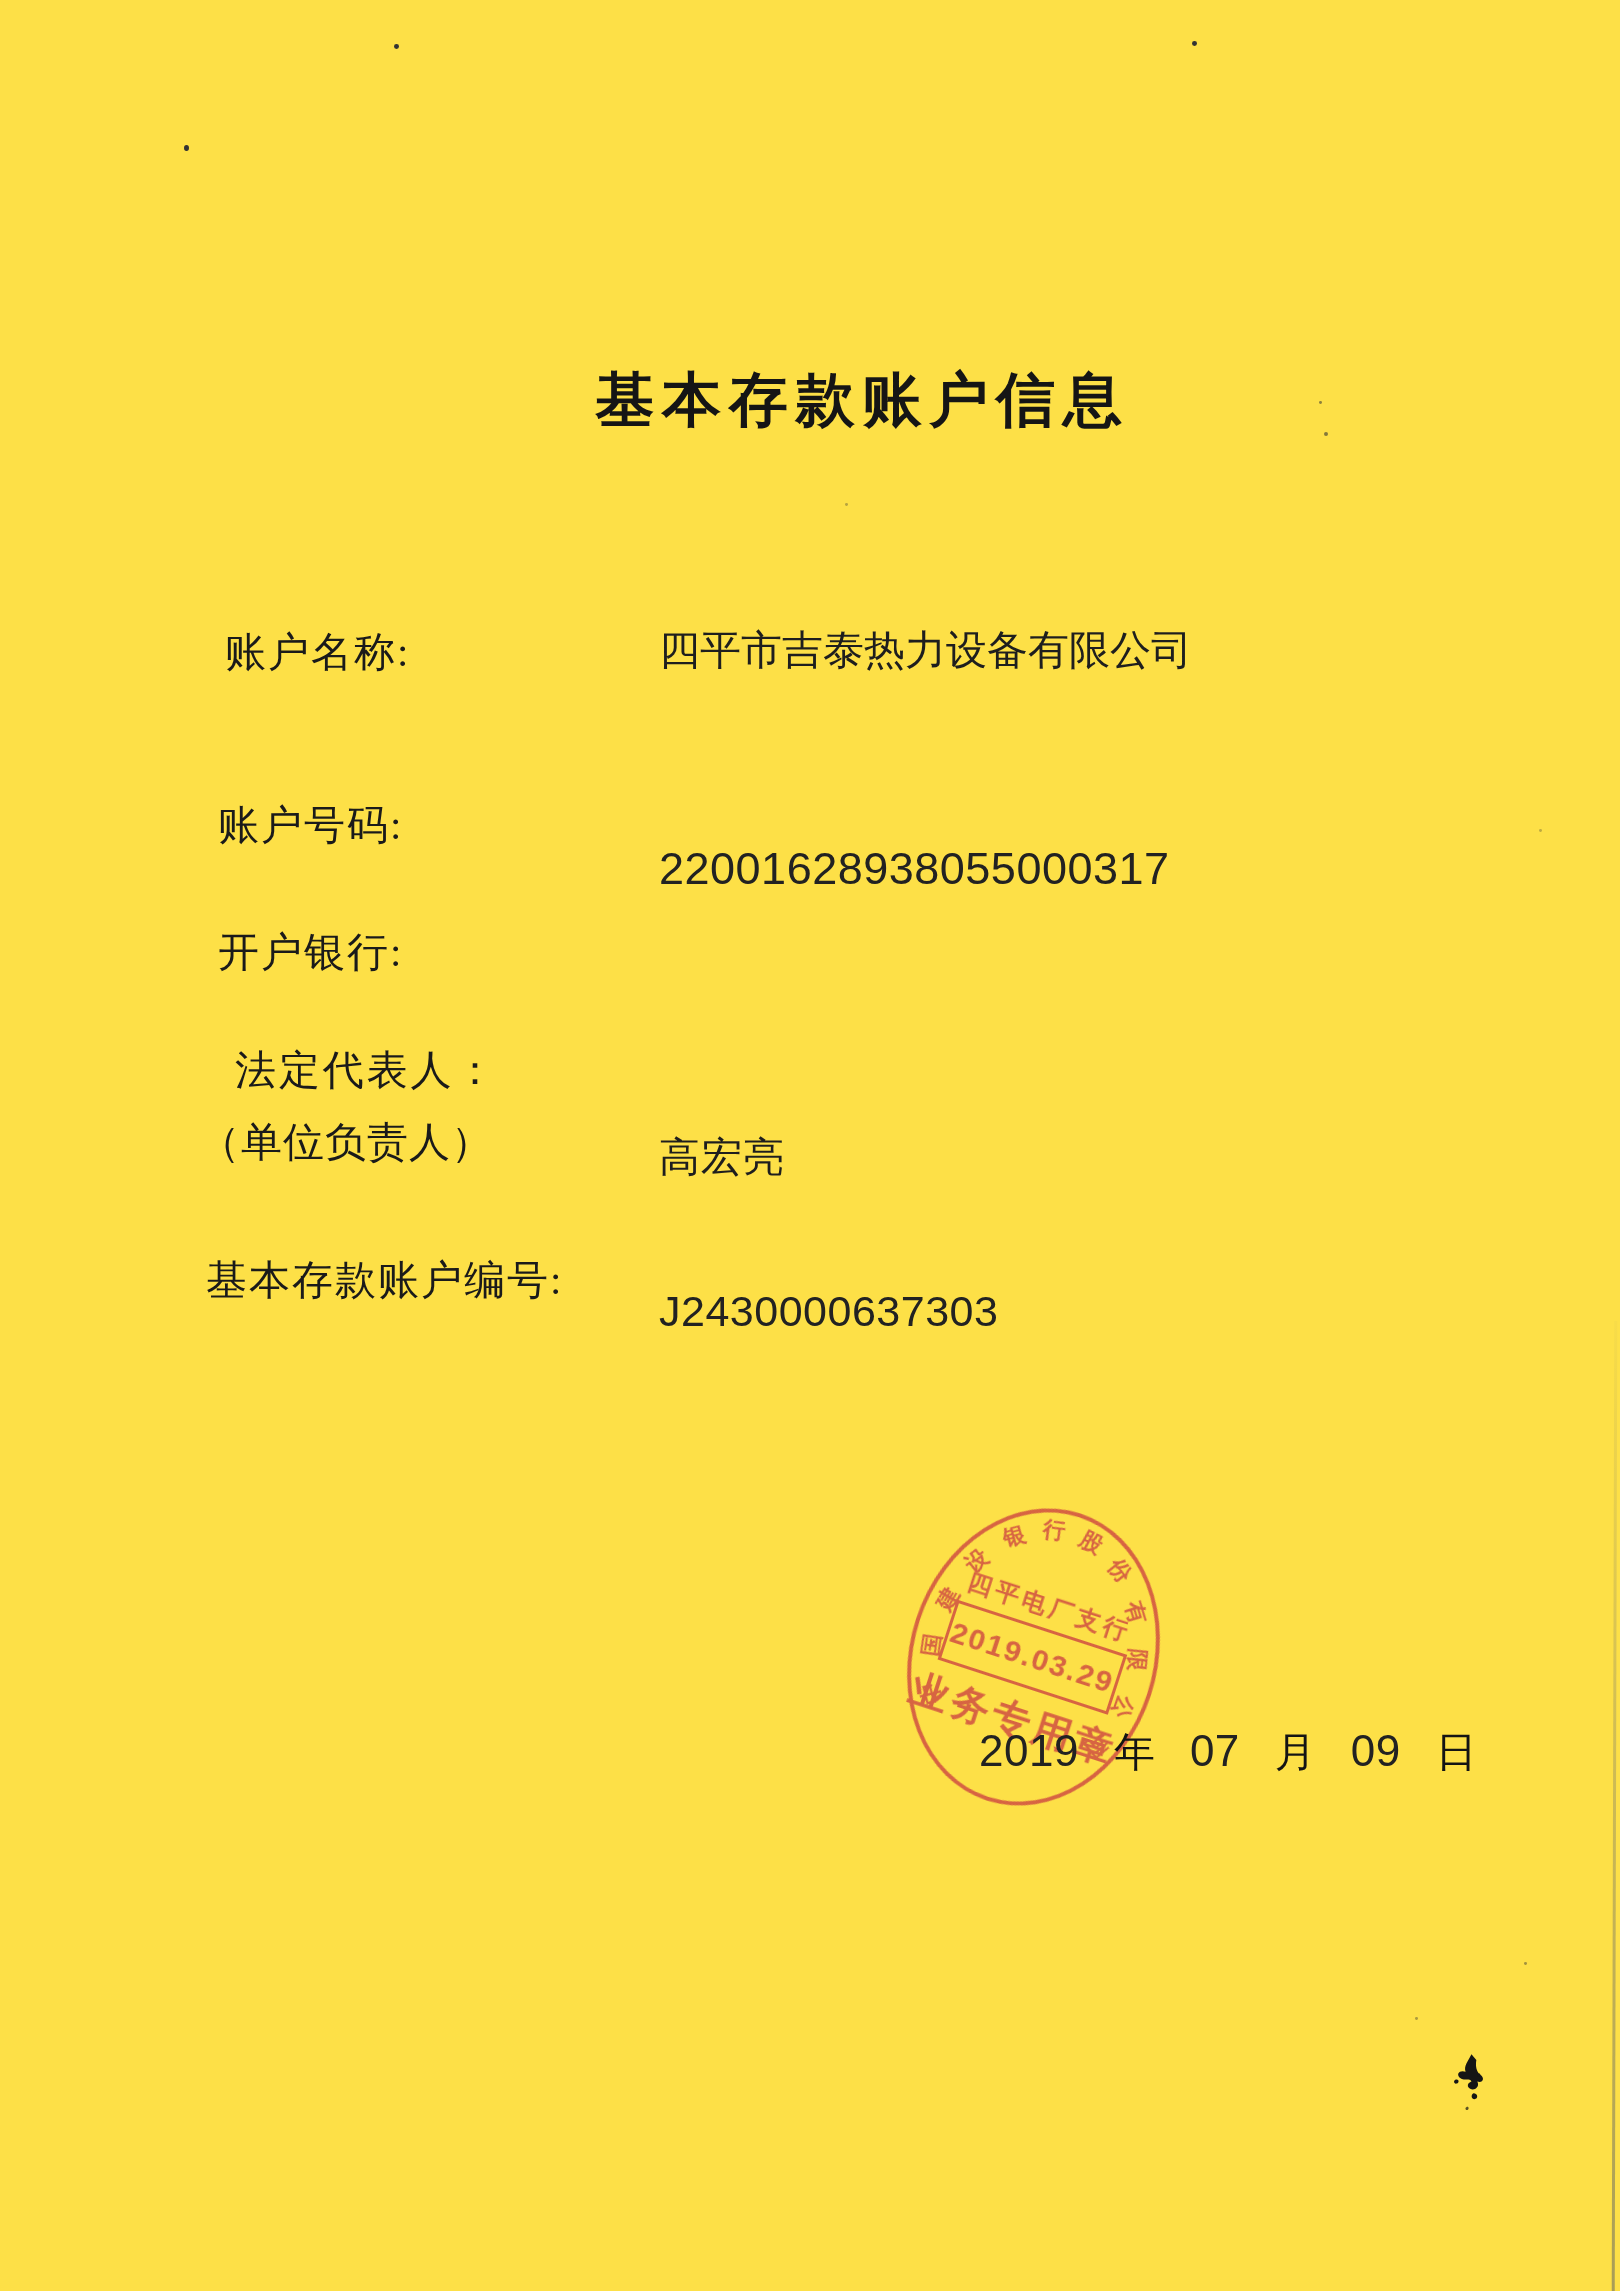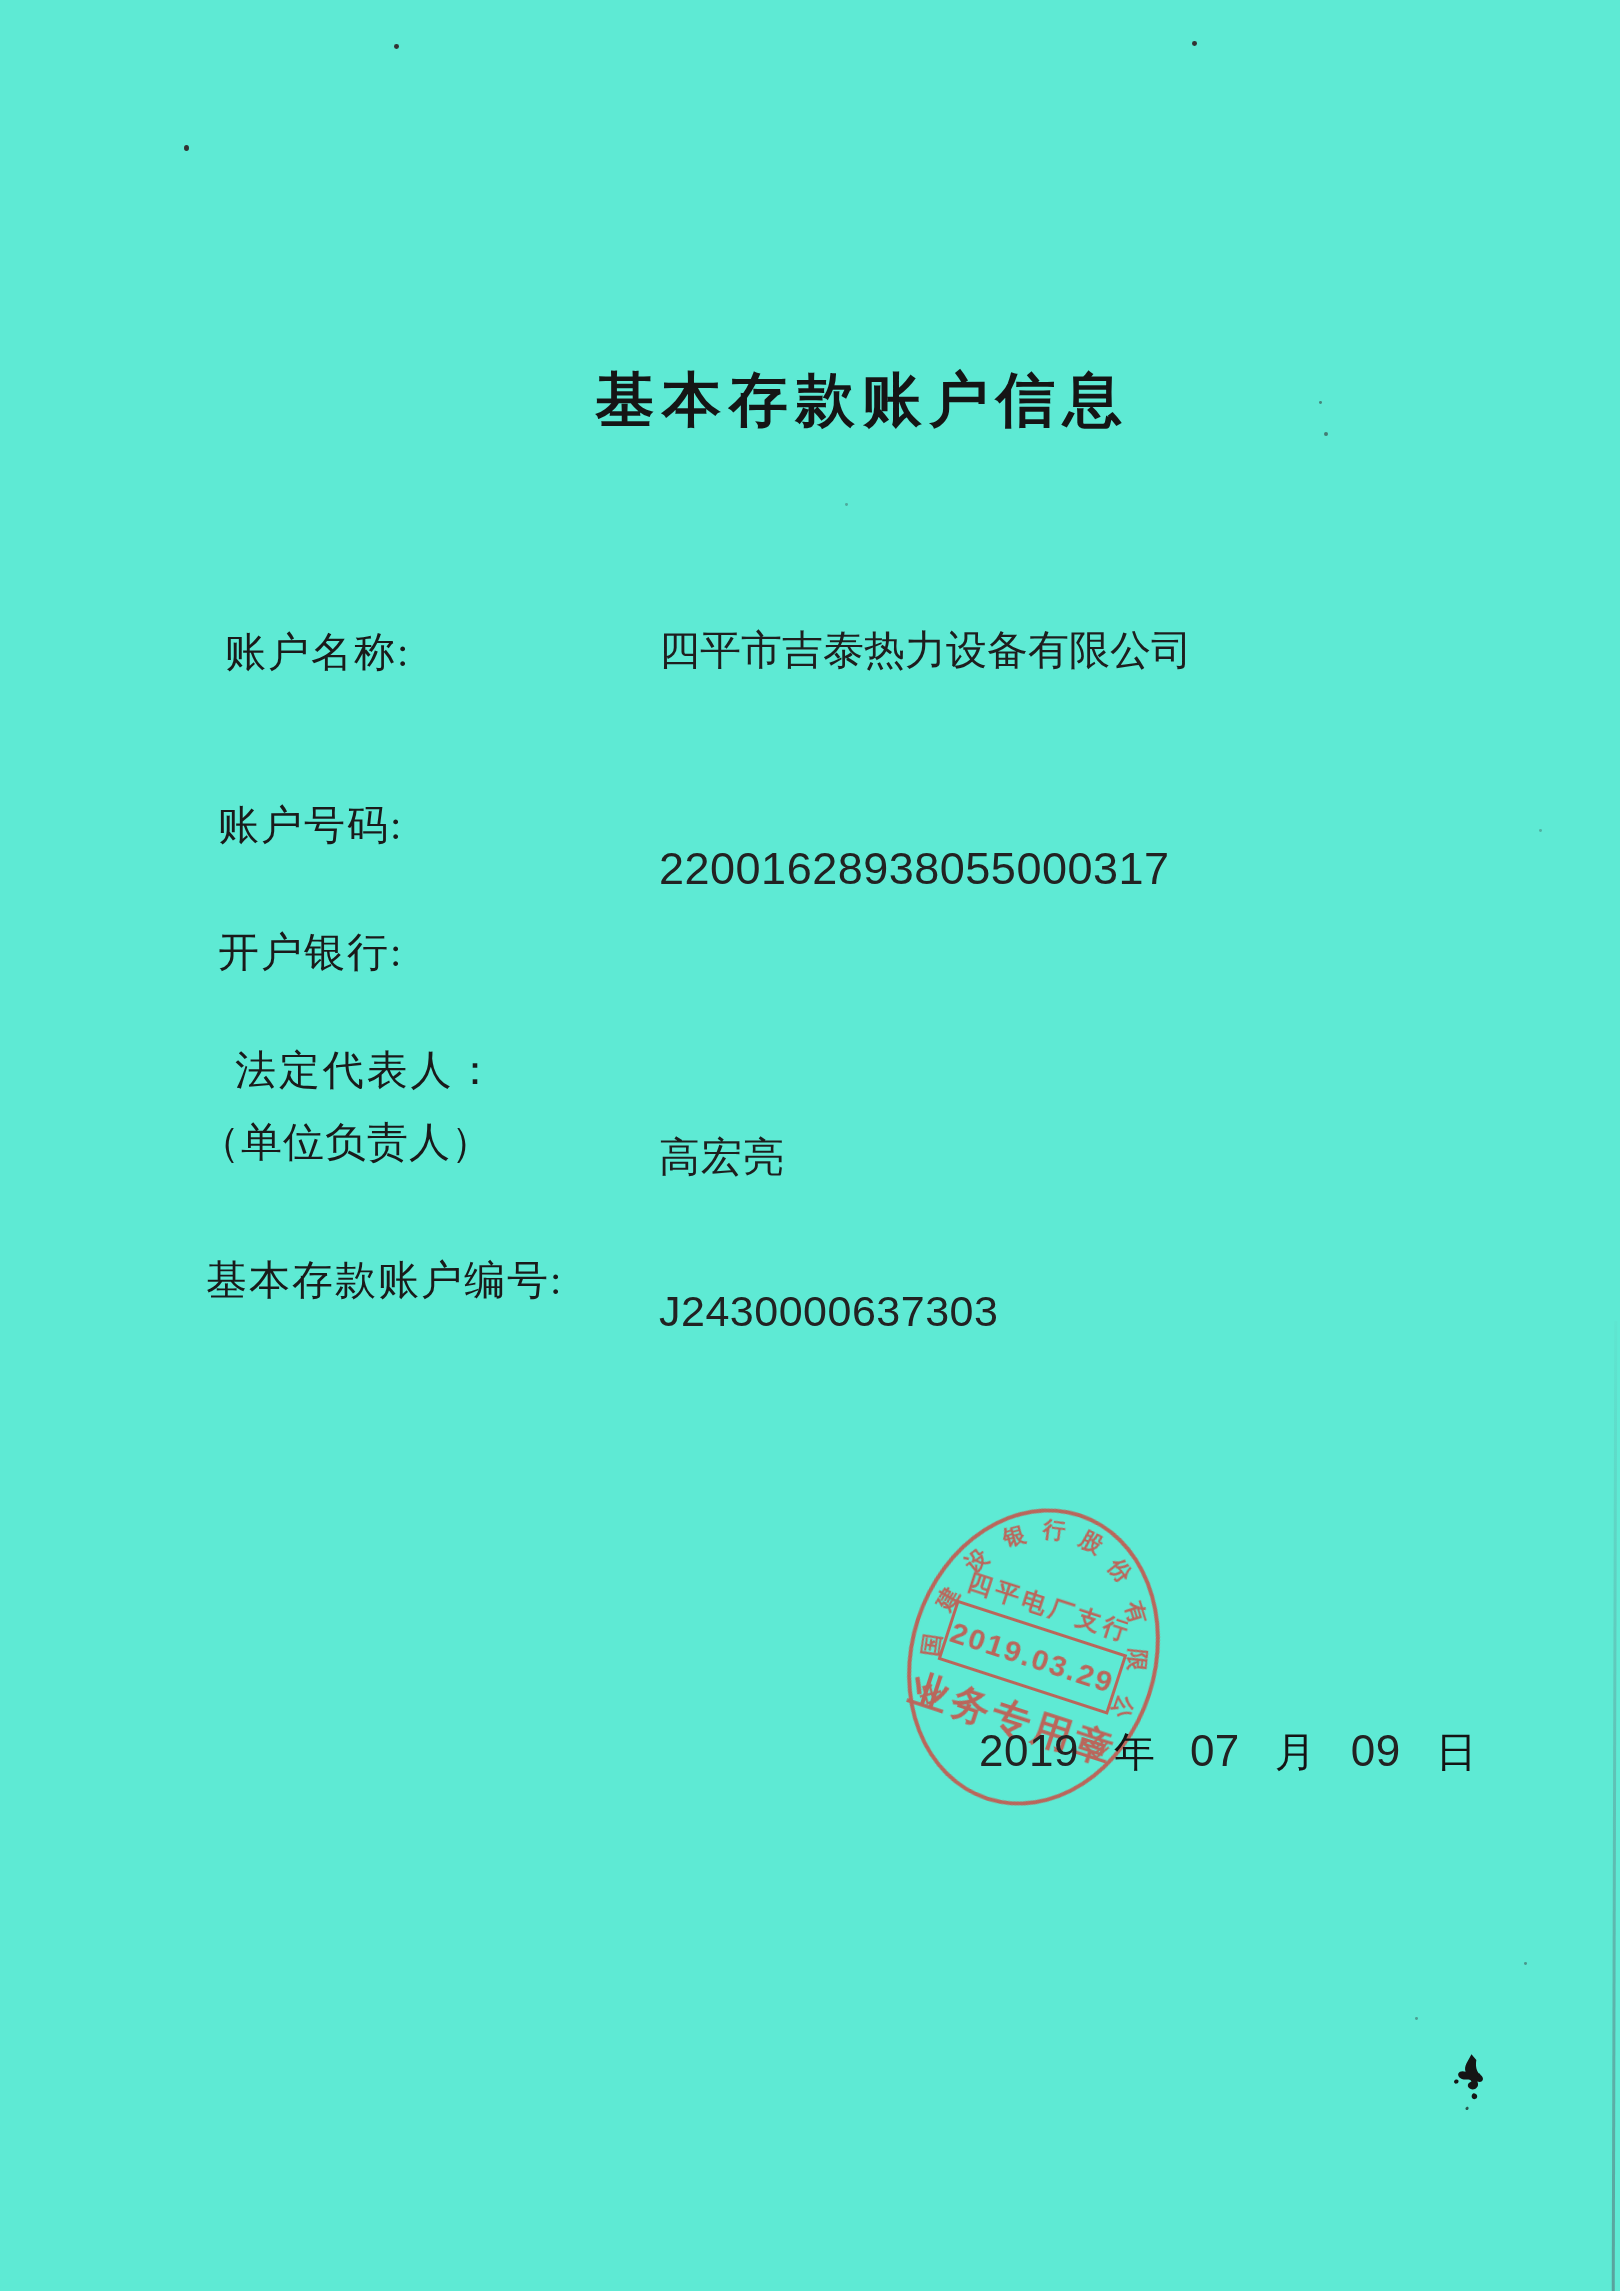--- a/index.html
+++ b/index.html
@@ -1,20 +1,20 @@
 <!DOCTYPE html>
 <html style="--stamp-color: #cf4a41;"><head>
 <meta charset="utf-8">
 <style>
   html,body{margin:0;padding:0;background:#e8e8e8;}
   .page{
     position:relative;
     width:1620px;height:2292px;
     margin:0 auto;
-    background:#5eead4;
+    background:#fde047;
     overflow:hidden;
     font-family:"Liberation Serif","DejaVu Serif",serif;
     color:#1c1c1c;
   }
   .doc-title{
     position:absolute;left:0;top:361px;width:1725px;
     text-align:center;
     font-size:59px;font-weight:700;letter-spacing:7.8px;
     color:#151515;
   }

